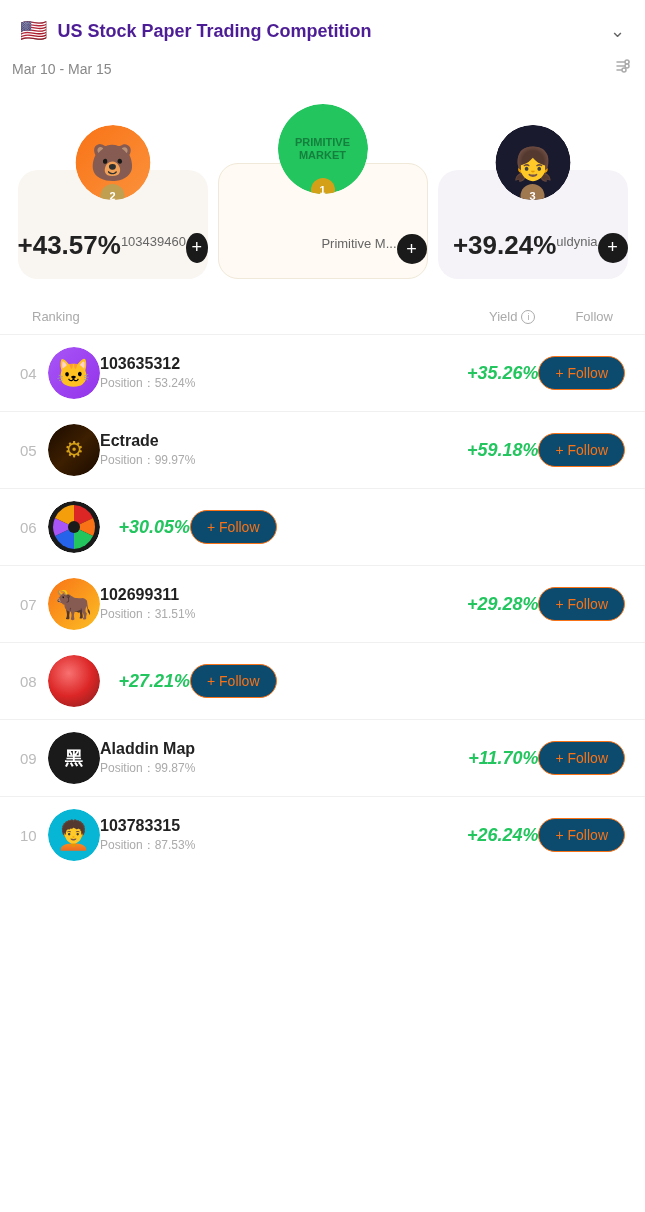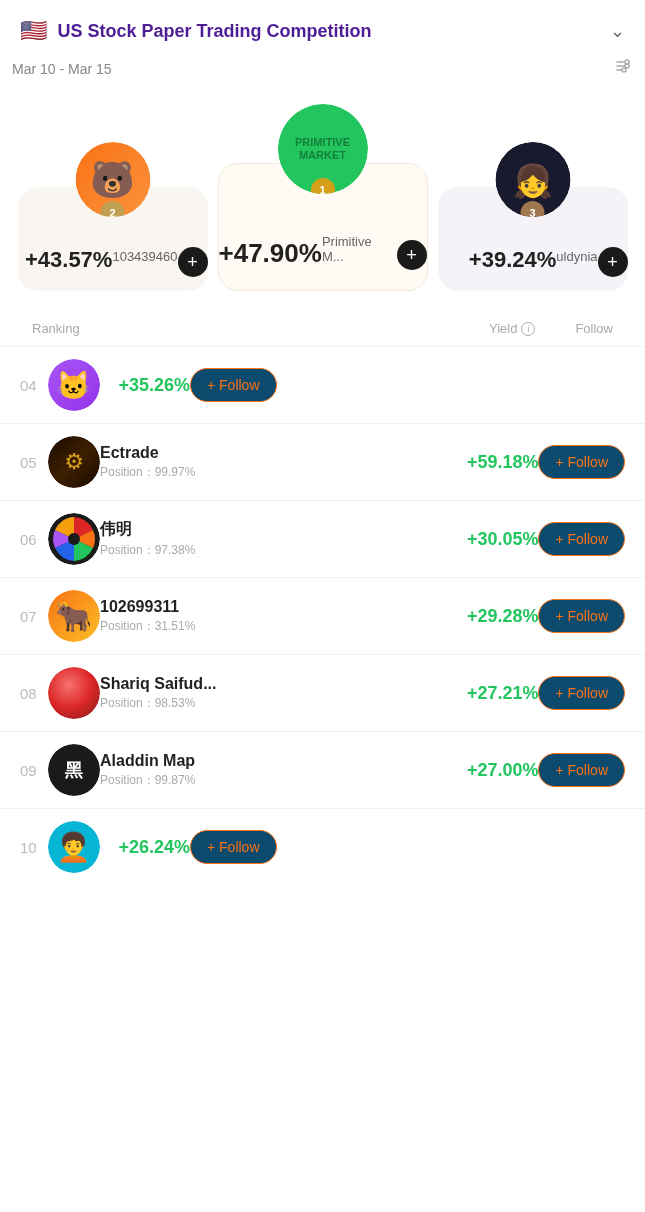--- a/index.html
+++ b/index.html
@@ -141,21 +141,21 @@
       display: flex;
       align-items: center;
       justify-content: center;
       font-size: 11px;
       font-weight: 700;
       color: #fff;
       z-index: 2;
     }
 
     .podium-yield {
-      font-size: 22px;
+      font-size: 26px;
       font-weight: 700;
       color: #222;
       margin-bottom: 4px;
     }
     .podium-card.first .podium-yield {
       font-size: 26px;
     }
 
     .podium-name {
       font-size: 13px;
@@ -240,20 +240,21 @@
       color: #aaa;
       margin-top: 2px;
     }
 
     .row-yield {
       font-size: 18px;
       font-weight: 600;
       color: #22c55e;
       min-width: 90px;
       text-align: right;
+      font-style: italic;
     }
 
     .follow-btn {
       border: 1.5px solid #f97316;
       border-radius: 20px;
       padding: 8px 16px;
       background: #0c4a6e;
       color: #f97316;
       font-size: 14px;
       font-weight: 500;
@@ -305,21 +306,20 @@
     <button class="follow-plus-btn">+</button>
   </div>
 
   <div class="podium-card first">
     <div class="podium-avatar" style="top:-60px;">
       <div class="avatar-circle green-bg" style="width:90px;height:90px;font-size:11px;color:#15803d;font-weight:900;background:#22c55e;">
         PRIMITIVE<br>MARKET
       </div>
       <div class="rank-badge" style="background:#d4a017;bottom:-8px;">1</div>
     </div>
-    <span class="podium-yield">+47.90%</span>
     <span class="podium-name">Primitive M...</span>
     <button class="follow-plus-btn">+</button>
   </div>
 
   <div class="podium-card third">
     <div class="podium-avatar">
       <div class="avatar-circle dark-bg" style="width:75px;height:75px;">
         <svg width="75" height="75" viewBox="0 0 75 75">
           <circle cx="37.5" cy="37.5" r="37.5" fill="#1a1a2e"></circle>
           <text x="37.5" y="50" text-anchor="middle" font-size="32">👧</text>
@@ -344,20 +344,24 @@
     <span>Follow</span>
   </div>
 </div>
 
 <div id="ranking-list">
     <div class="ranking-row">
     <span class="rank-num">04</span>
     <div class="row-avatar">
         <div style="width:100%;height:100%;background:linear-gradient(135deg, #a855f7, #9333ea);border-radius:50%;display:flex;align-items:center;justify-content:center;font-size:28px;">🐱</div>
       </div>
+    <div class="row-info">
+      <div class="row-name">103635312</div>
+      <div class="row-position">Position：53.24%</div>
+    </div>
     <span class="row-yield">+35.26%</span>
     <button class="follow-btn">+ Follow</button>
   </div>
     <div class="ranking-row">
     <span class="rank-num">05</span>
     <div class="row-avatar">
         <div style="width:100%;height:100%;background:linear-gradient(135deg, #1a0a00 0%, #3d1f00 50%, #1a0a00 100%);border-radius:50%;display:flex;align-items:center;justify-content:center;font-size:22px;color:#d4a017;">⚙</div>
       </div>
     <div class="row-info">
       <div class="row-name">Ectrade</div>
@@ -372,64 +376,60 @@
   <svg width="52" height="52" viewBox="0 0 52 52" style="border-radius:50%;">
     <circle cx="26" cy="26" r="26" fill="#1a1a1a"></circle>
     <path d="M26,26 L26,4 A22,22 0 0,1 45,17 Z" fill="#dc2626"></path>
     <path d="M26,26 L45,17 A22,22 0 0,1 45,35 Z" fill="#f97316"></path>
     <path d="M26,26 L45,35 A22,22 0 0,1 26,48 Z" fill="#22c55e"></path>
     <path d="M26,26 L26,48 A22,22 0 0,1 7,35 Z" fill="#2563eb"></path>
     <path d="M26,26 L7,35 A22,22 0 0,1 7,17 Z" fill="#a855f7"></path>
     <path d="M26,26 L7,17 A22,22 0 0,1 26,4 Z" fill="#f59e0b"></path>
     <circle cx="26" cy="26" r="6" fill="#1a1a1a"></circle>
   </svg></div>
-    <div class="row-info">
-      <div class="row-name">伟明</div>
-      <div class="row-position">Position：97.38%</div>
-    </div>
     <span class="row-yield">+30.05%</span>
     <button class="follow-btn">+ Follow</button>
   </div>
     <div class="ranking-row">
     <span class="rank-num">07</span>
     <div class="row-avatar">
         <div style="width:100%;height:100%;background:linear-gradient(135deg,#f97316,#fbbf24);border-radius:50%;display:flex;align-items:center;justify-content:center;font-size:30px;">🐂</div>
       </div>
     <div class="row-info">
       <div class="row-name">102699311</div>
       <div class="row-position">Position：31.51%</div>
     </div>
     <span class="row-yield">+29.28%</span>
     <button class="follow-btn">+ Follow</button>
   </div>
     <div class="ranking-row">
     <span class="rank-num">08</span>
     <div class="row-avatar">
         <div style="width:100%;height:100%;background:radial-gradient(circle at 40% 35%, #f87171, #dc2626, #7f1d1d);border-radius:50%;"></div>
       </div>
-    <div class="row-info">
-      <div class="row-name">Shariq Saifud...</div>
-      <div class="row-position">Position：98.53%</div>
-    </div>
     <span class="row-yield">+27.21%</span>
     <button class="follow-btn">+ Follow</button>
   </div>
     <div class="ranking-row">
     <span class="rank-num">09</span>
     <div class="row-avatar">
         <div style="width:100%;height:100%;background:#1a1a1a;border-radius:50%;display:flex;align-items:center;justify-content:center;color:white;font-size:18px;font-weight:700;">黑</div>
       </div>
     <div class="row-info">
       <div class="row-name">Aladdin Map</div>
       <div class="row-position">Position：99.87%</div>
     </div>
-    <span class="row-yield">+27.00%</span>
+    <span class="row-yield">+11.70%</span>
     <button class="follow-btn">+ Follow</button>
   </div>
     <div class="ranking-row">
     <span class="rank-num">10</span>
     <div class="row-avatar">
         <div style="width:100%;height:100%;background:#06b6d4;border-radius:50%;display:flex;align-items:center;justify-content:center;font-size:28px;">🧑‍🦱</div>
       </div>
+    <div class="row-info">
+      <div class="row-name">103783315</div>
+      <div class="row-position">Position：87.53%</div>
+    </div>
     <span class="row-yield">+26.24%</span>
     <button class="follow-btn">+ Follow</button>
   </div>
   </div>
 
 </body></html>

